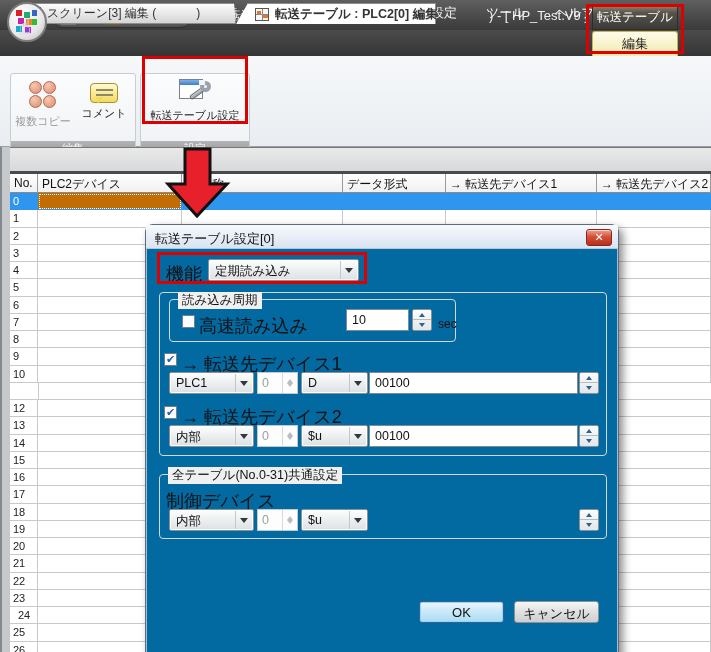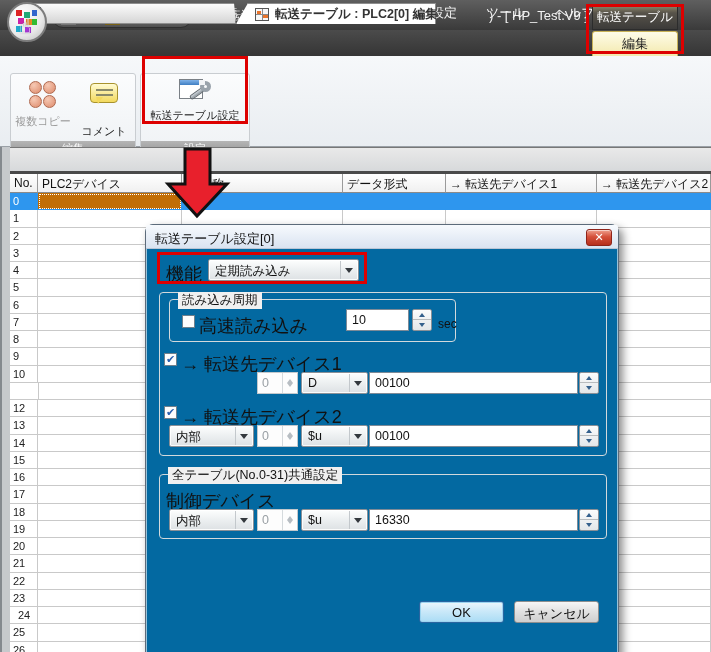--- a/index.html
+++ b/index.html
@@ -223,21 +223,21 @@
     <div class="rgroup g1">
       <div class="rbtn disabled" style="left:1px;">
         <span class="ic-multicopy">
             <i></i>
             <i></i>
             <i></i>
             <i></i>
           </span>
         <span class="lbl">複数コピー</span>
       </div>
-      <div class="rbtn" style="left:62px;justify-content:space-between;">
+      <div class="rbtn" style="left:62px;">
         <span class="ic-comment"></span>
         <span class="lbl">コメント</span>
       </div>
       <div class="rband">編集</div>
     </div>
     <div class="rgroup g2">
       <div class="rbtn" style="left:4px;width:100px;">
         <span class="ic-ttset">
           <span class="win"></span>
             <span class="wrench-handle"></span>
@@ -245,20 +245,21 @@
         </span>
         <span class="lbl">転送テーブル設定</span>
       </div>
       <div class="rband">設定</div>
     </div>
   </div>
 
   <div class="tabstrip"></div>
   <div class="doc-tab inactive">
     <span class="ic-screen"></span>
+    <span>スクリーン[3] 編集 (            )</span>
   </div>
   <div class="doc-tab active">
     <span class="ic-ttable"></span>
     <span>転送テーブル : PLC2[0] 編集 (          )</span>
     <span class="tab-close">×</span>
   </div>
 
   <div class="left-strip"></div>
   <div class="grid">
     <div class="grid-header" id="grid-header">
@@ -512,20 +513,24 @@
     <label class="abs" style="left:53px;top:89px;">高速読み込み</label>
     <div class="tf" style="left:200px;top:84px;width:63px;">10</div>
     <div class="sp" style="left:266px;top:84px;">
         <span class="u"></span>
         <span class="d"></span>
       </div>
     <label class="abs" style="left:292px;top:92px;font-size:12px;">sec</label>
 
     <div class="cb checked" style="left:18px;top:128px;">✔</div>
     <label class="abs" style="left:35px;top:127px;">→ 転送先デバイス1</label>
+    <div class="dd" style="left:23px;top:147px;width:85px;">
+      <span class="txt">PLC1</span>
+      <span class="arr"></span>
+    </div>
     <div class="station" style="left:111px;top:147px;">
       <span class="val">0</span>
         <span class="mini"></span>
     </div>
     <div class="dd" style="left:155px;top:147px;width:67px;">
       <span class="txt">D</span>
       <span class="arr"></span>
     </div>
     <div class="tf" style="left:223px;top:147px;width:209px;">00100</div>
     <div class="sp" style="left:433px;top:147px;">
@@ -562,21 +567,20 @@
       <span class="arr"></span>
     </div>
     <div class="station" style="left:111px;top:284px;">
       <span class="val">0</span>
         <span class="mini"></span>
     </div>
     <div class="dd" style="left:155px;top:284px;width:67px;">
       <span class="txt">$u</span>
       <span class="arr"></span>
     </div>
-    <div class="tf" style="left:223px;top:284px;width:209px;">16330</div>
     <div class="sp" style="left:433px;top:284px;">
         <span class="u"></span>
         <span class="d"></span>
       </div>
 
     <div class="btn" style="left:368px;top:376px;">キャンセル</div>
     <div class="btn default" style="left:273px;top:376px;">OK</div>
   </div>
 
   <div class="redbox" style="left:586px;top:4px;width:98px;height:50px;"></div>

